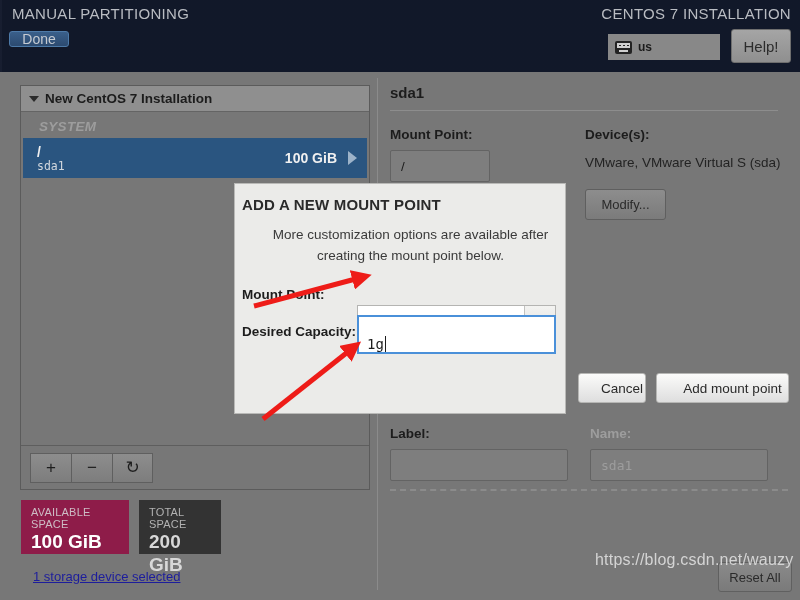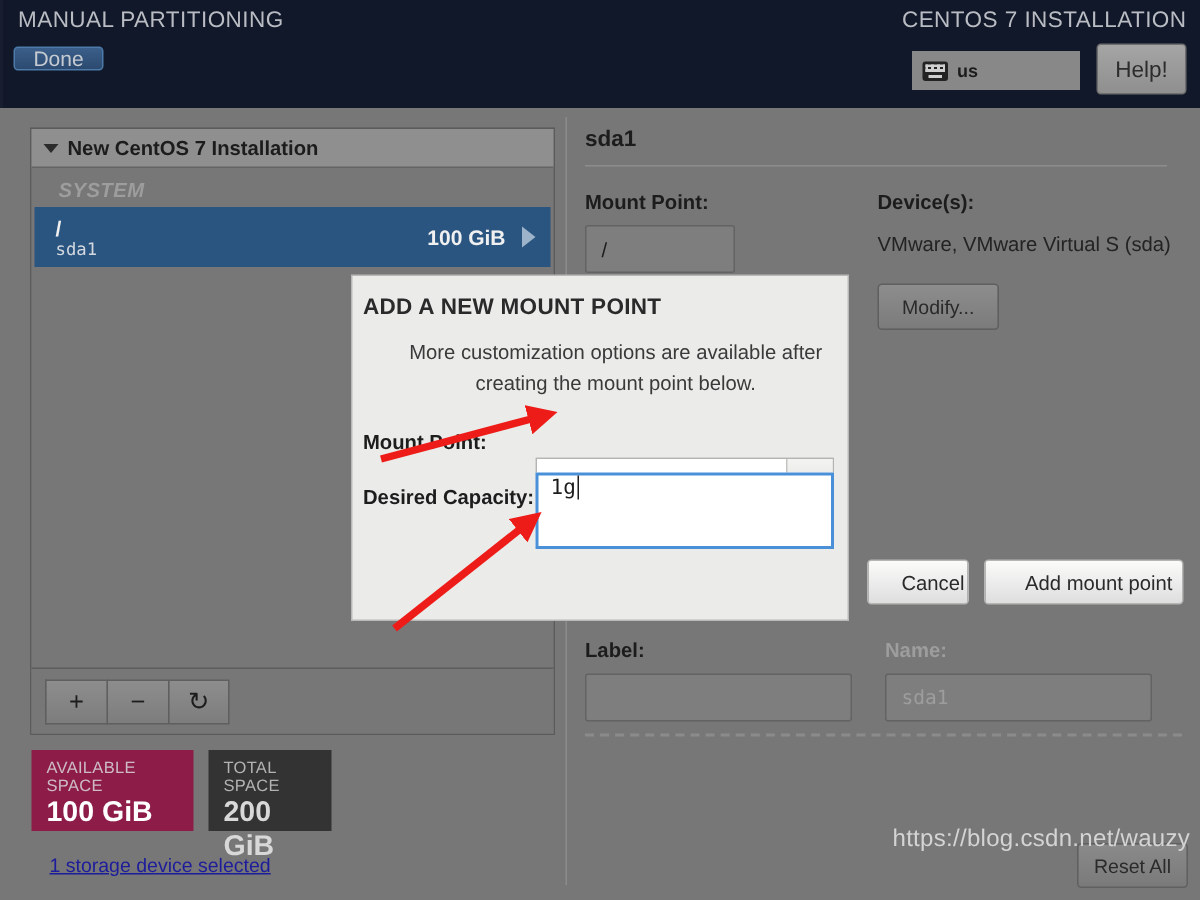--- a/index.html
+++ b/index.html
@@ -248,24 +248,24 @@
     display: flex; align-items: center; justify-content: center;
   }
   .caret {
     width: 0; height: 0;
     border-left: 5px solid transparent;
     border-right: 5px solid transparent;
     border-top: 6px solid #3c3c3c;
   }
   .dlg-capacity {
     position: absolute; left: 357px; top: 315px;
-    width: 199px; height: 51px;
+    width: 199px; height: 39px;
     background: #ffffff;
     border: 2px solid #4a90d9;
-    display: flex; align-items: flex-start;
+    display: flex; align-items: flex-end;
     padding-left: 8px;
     font-size: 14px; color: #1d1d1d;
     font-family: "DejaVu Sans Mono", monospace;
     z-index: 41;
   }
   .caret-bar {
     display: inline-block; width: 1px; height: 16px;
     background: #1d1d1d; margin-left: 1px;
     vertical-align: -3px;
   }

